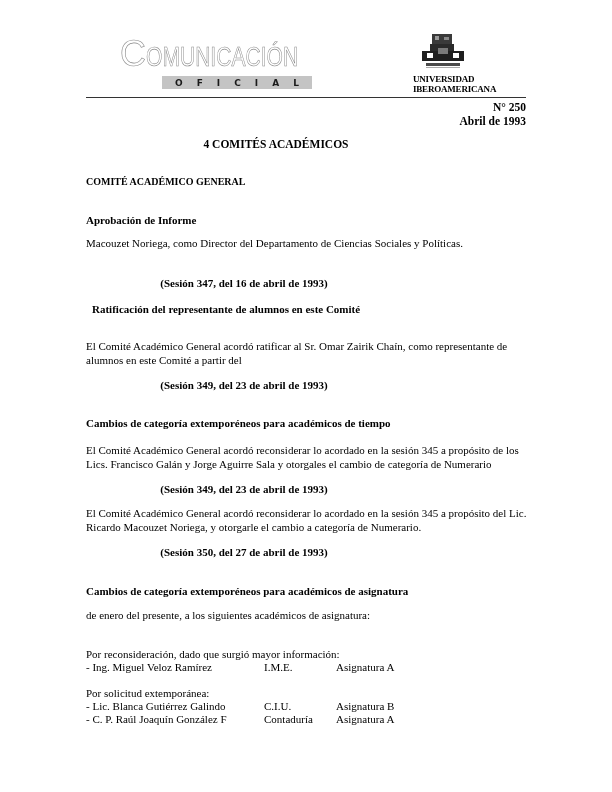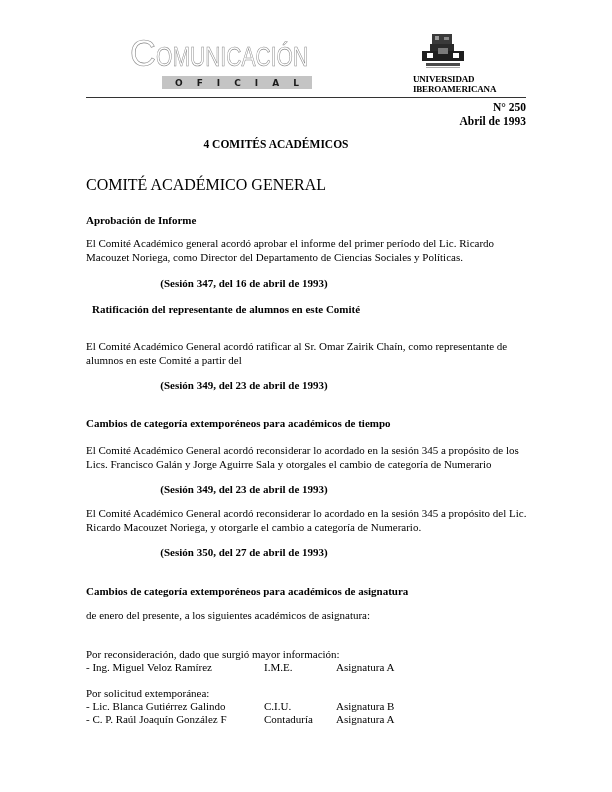--- a/index.html
+++ b/index.html
@@ -12,21 +12,21 @@
       height: 792px;
       position: relative;
       overflow: hidden;
       font-family: "Liberation Serif", "DejaVu Serif", serif;
       color: #000;
     }
     .abs { position: absolute; }
 
     
     .masthead-title {
-      left: 130px;
+      left: 120px;
       top: 36px;
       font-family: "Liberation Sans", "DejaVu Sans", sans-serif;
       font-weight: 300;
       color: #ffffff;
       -webkit-text-stroke: 0.6px #8a8a8a;
       letter-spacing: 0px;
       white-space: nowrap;
       line-height: 1;
     }
     .masthead-title .big { font-size: 36px; }
@@ -88,22 +88,22 @@
       left: 0;
       width: 552px;
       top: 138px;
       text-align: center;
       font-weight: bold;
       font-size: 11.5px;
     }
 
     .h2 {
       left: 86px;
-      font-weight: normal;
-      font-size: 16px;
+      font-weight: bold;
+      font-size: 10px;
       white-space: nowrap;
     }
     .h3 {
       left: 86px;
       font-weight: bold;
       font-size: 11px;
       white-space: nowrap;
     }
     .para {
       left: 86px;
@@ -173,21 +173,20 @@
   <div>N° 250</div>
   <div>Abril de 1993</div>
 </div>
 
 <div class="abs section-title">4  COMITÉS ACADÉMICOS</div>
 
 <div class="abs h2" style="top:176px;">COMITÉ ACADÉMICO GENERAL</div>
 
 <div class="abs h3" style="top:214px;">Aprobación de Informe</div>
 <div class="abs para" style="top:237px;">
-  <div>El Comité Académico general acordó aprobar el informe del primer período del Lic. Ricardo</div>
   <div>Macouzet Noriega, como Director del Departamento de Ciencias Sociales y Políticas.</div>
 </div>
 <div class="abs session" style="top:277px;">(Sesión 347, del 16 de abril de 1993)</div>
 
 <div class="abs h3" style="top:303px;margin-left:6px;">Ratificación del representante de alumnos en este Comité</div>
 <div class="abs para" style="top:340px;">
   <div>El Comité Académico General acordó ratificar al Sr. Omar Zairik Chaín, como representante de</div>
   <div>alumnos en este Comité a partir del</div>
 </div>
 <div class="abs session" style="top:379px;">(Sesión 349, del 23 de abril de 1993)</div>

